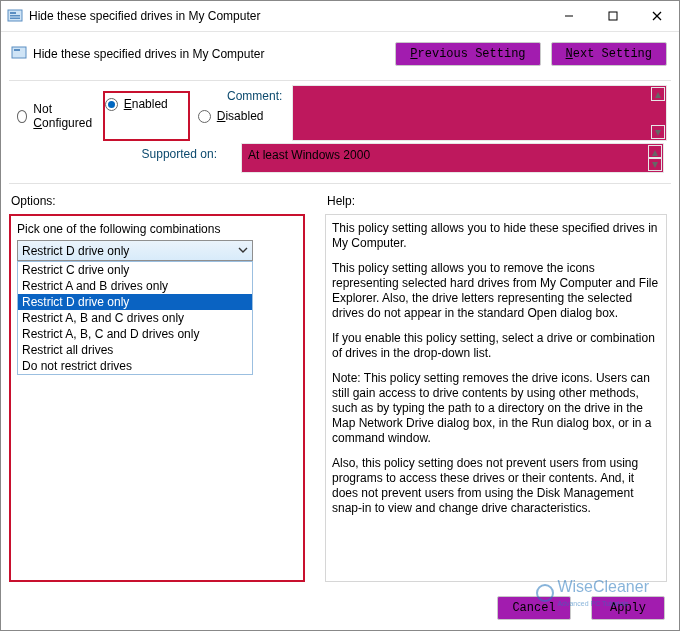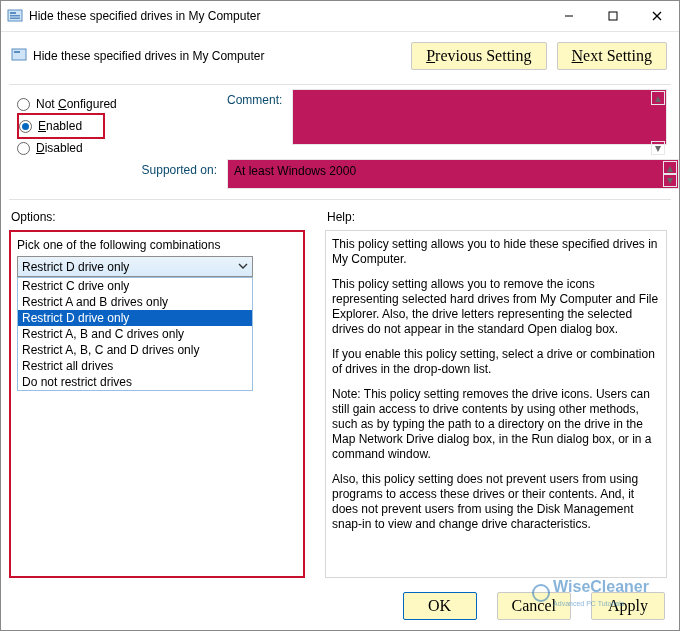--- a/index.html
+++ b/index.html
@@ -8,31 +8,31 @@
   .titlebar { height:30px; display:flex; align-items:center; padding-left:6px; }
   .titlebar .icon { width:16px; height:16px; margin-right:6px; display:inline-flex; }
   .titlebar .title { flex:1; }
   .win-btns { display:flex; height:100%; }
   .win-btn { width:44px; display:flex; align-items:center; justify-content:center; }
   .win-btn svg { width:10px; height:10px; }
   .hr { height:1px; background:#e5e5e5; }
 
   .header2 { display:flex; align-items:center; padding:10px 12px 14px 10px; }
   .header2 .title2 { flex:1; display:flex; align-items:center; gap:6px; }
-  .btn { border:1px solid #c9c9c9; background:#fef9c3; padding:4px 14px; border-radius:2px; font-family:Liberation Serif, serif; font-size:16px; }
+  .btn { border:1px solid #c9c9c9; background:#a21caf; padding:4px 14px; border-radius:2px; font-family:Liberation Mono, monospace; font-size:12px; }
   .btn + .btn { margin-left:10px; }
   .hr2 { height:1px; background:#e2e2e2; margin:0 8px; }
 
   .radio-row { display:flex; align-items:center; gap:6px; padding:2px 0; }
   .radio { width:13px; height:13px; border:1px solid #666; border-radius:50%; display:inline-flex; align-items:center; justify-content:center; }
   .radio.checked::after { content:""; width:7px; height:7px; border-radius:50%; background:#0067c0; }
   u.n { text-decoration:underline; }
 
   .config-area { display:flex; padding:4px 12px 2px 16px; gap:10px; }
-  .left-col { width:200px; display:flex; flex-direction:column; padding-top:6px; }
+  .left-col { width:200px; display:flex; flex-direction:row; gap:8px; padding-top:6px; }
   .lbl { color:#0c4a6e; padding-top:4px; }
   .enabled-box { border:2px solid #c8102e; padding:2px 20px 2px 0; width:88px; }
   .comment-box { position:relative; }
   .light-box { border:1px solid #e7e7e7; background:#be185d; min-height:56px; width:100%; padding:4px 6px; }
   .scroll-arrow { position:absolute; right:2px; width:14px; height:14px; display:flex; align-items:center; justify-content:center; color:#666; border:1px solid #e7e7e7; }
   .scroll-arrow.up { top:2px; }
   .scroll-arrow.down { bottom:2px; }
 
   .lower { flex:1; display:flex; gap:20px; padding:6px 12px 6px 8px; }
   .panel-label { padding:4px 0 6px 2px; }
@@ -45,22 +45,22 @@
   .combo .chev { position:absolute; right:3px; top:3px; }
   .listbox { border:1px solid #9bbfe0; background:#fff; width:236px; }
   .opt { padding:1px 4px; }
   .opt.sel { background:#0a63c2; color:#fff; }
   .help-text p { margin:0 0 10px 0; line-height:1.25; }
 
   .buttonbar { display:flex; justify-content:flex-end; gap:10px; padding:8px 14px 10px; }
   .buttonbar .btn { min-width:74px; border:1px solid #c9c9c9; }
   .buttonbar .btn.primary { border:1px solid #0067c0; }
   .watermark { position:absolute; right:30px; bottom:22px; opacity:0.55; font-size:11px; color:#2777bd; display:flex; align-items:center; gap:3px; pointer-events:none; }
-  .watermark .wc { font-size:16px; font-weight:700; }
-  .supported-row { display:flex; padding:0 0 4px 16px; gap:10px; align-items:flex-start; }
+  .watermark .wc { font-size:16px; font-weight:400; }
+  .supported-row { display:flex; padding:0 15px 4px 16px; gap:24px; align-items:flex-start; }
   .supported-row .lbl { width:200px; text-align:right; }
   .supported-box { position:relative; flex:1; }
   .supported-box .light-box { min-height:30px; }
 </style>
 </head>
 <body>
 
 <div class="window">
 
   <div class="titlebar">
@@ -175,21 +175,20 @@
         <p>This policy setting allows you to hide these specified drives in My Computer.</p>
         <p>This policy setting allows you to remove the icons representing selected hard drives from My Computer and File Explorer. Also, the drive letters representing the selected drives do not appear in the standard Open dialog box.</p>
         <p>If you enable this policy setting, select a drive or combination of drives in the drop-down list.</p>
         <p>Note: This policy setting removes the drive icons. Users can still gain access to drive contents by using other methods, such as by typing the path to a directory on the drive in the Map Network Drive dialog box, in the Run dialog box, or in a command window.</p>
         <p>Also, this policy setting does not prevent users from using programs to access these drives or their contents. And, it does not prevent users from using the Disk Management snap-in to view and change drive characteristics.</p>
       </div>
     </div>
   </div>
 
   <div class="buttonbar">
-    <button class="btn primary">OK</button>
     <button class="btn">Cancel</button>
     <button class="btn">Apply</button>
   </div>
 
   <div class="watermark">
     <svg width="18" height="18" viewBox="0 0 18 18">
         <circle cx="9" cy="9" r="8" fill="none" stroke="#2777bd" stroke-width="2"></circle>
       </svg>
     <span>
       <span class="wc">WiseCleaner</span><br>

